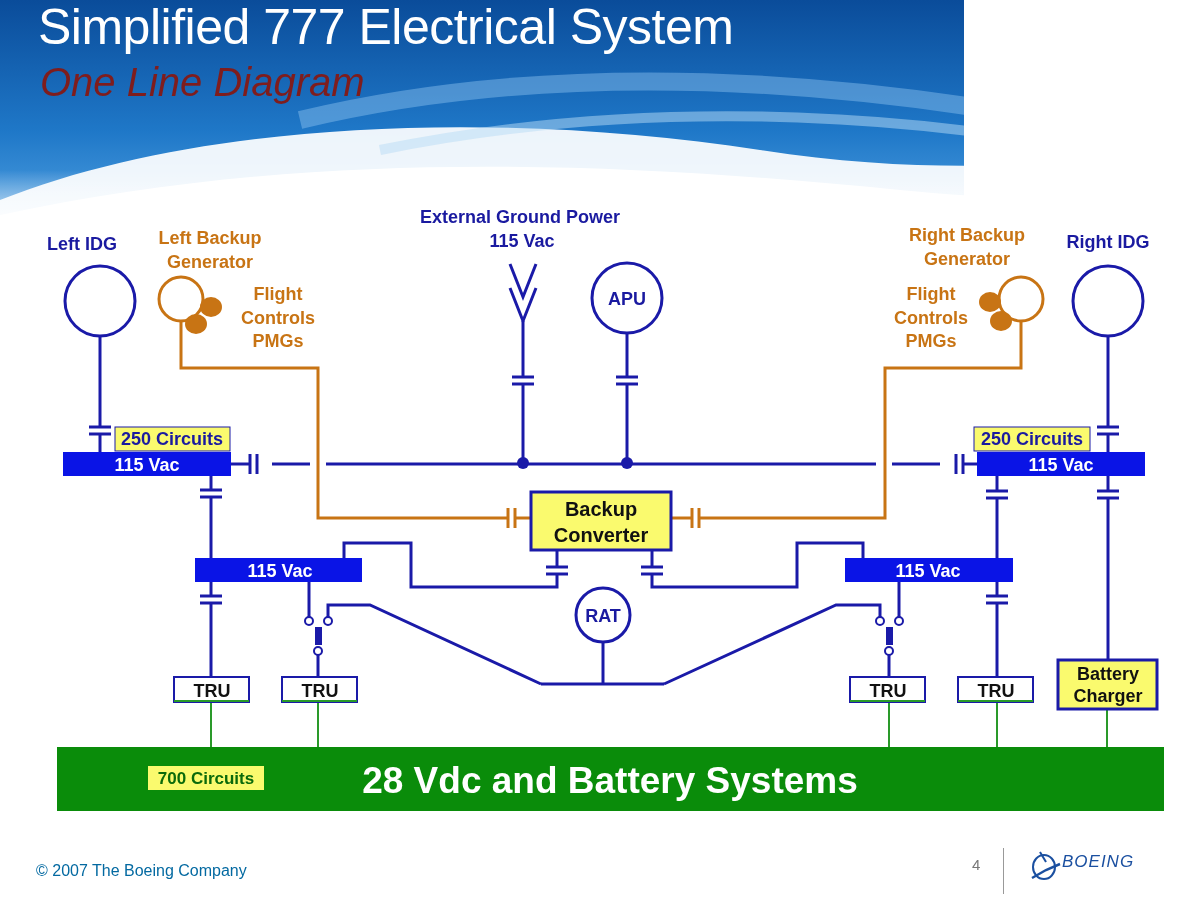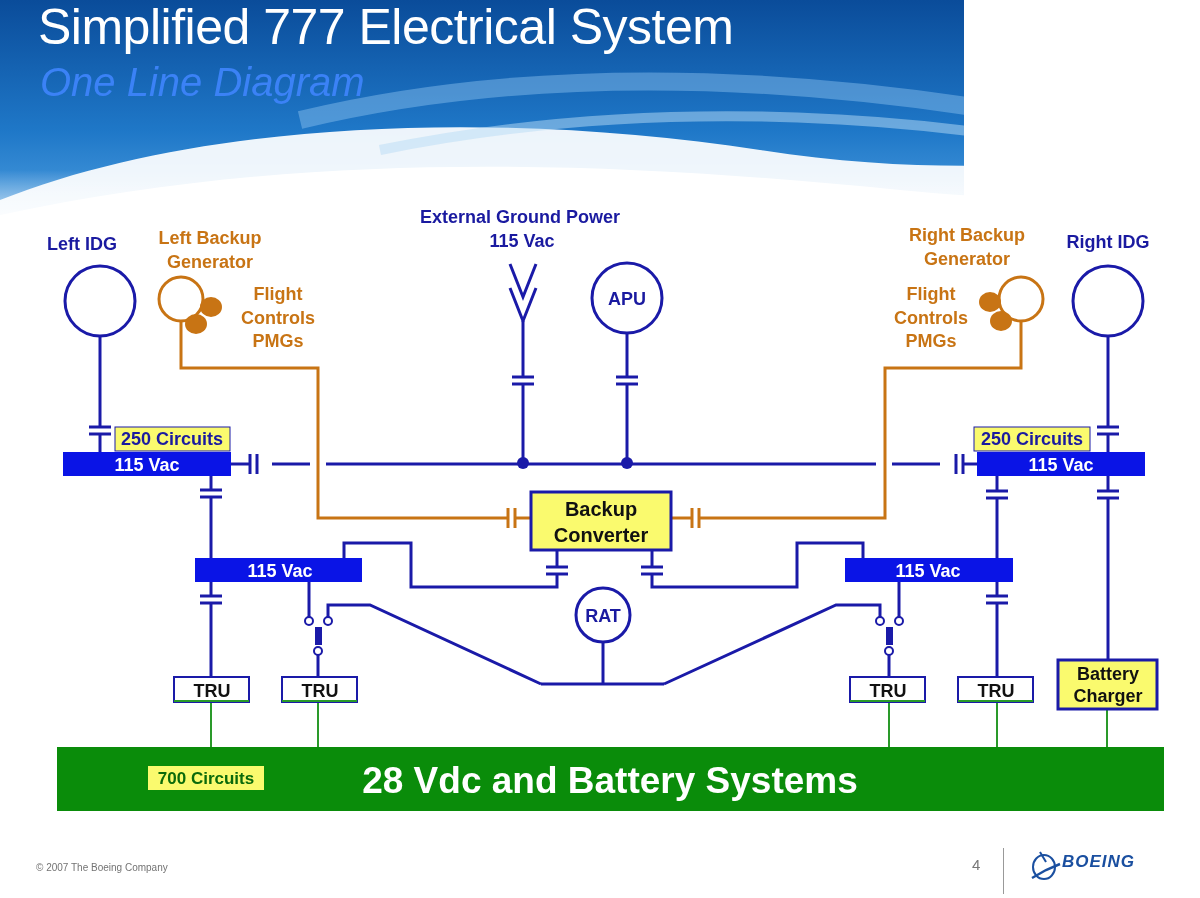--- a/index.html
+++ b/index.html
@@ -1,27 +1,27 @@
 <!DOCTYPE html>
 <html><head>
 <meta charset="utf-8">
 <style>
   html, body { margin:0; padding:0; }
   body { width:1200px; height:898px; position:relative; overflow:hidden; background:#ffffff; font-family:"Liberation Sans", sans-serif; }
   .header { position:absolute; left:0; top:0; width:964px; height:240px; overflow:hidden; }
   .header svg { position:absolute; left:0; top:0; }
   .title { position:absolute; left:38px; top:-2px; color:#ffffff; font-size:50px; font-weight:normal; letter-spacing:-0.5px; white-space:nowrap; }
-  .subtitle { position:absolute; left:40px; top:60px; color:#3b82f6; font-size:40px; font-style:italic; white-space:nowrap; }
+  .subtitle { position:absolute; left:40px; top:60px; color:#7f1d1d; font-size:40px; font-style:italic; white-space:nowrap; }
   #diagram { position:absolute; left:0; top:0; }
   .lbl { font-family:"Liberation Sans", sans-serif; font-weight:bold; }
-  .footer-copy { position:absolute; left:36px; top:862px; font-size:10px; color:#737373; white-space:nowrap; }
+  .footer-copy { position:absolute; left:36px; top:862px; font-size:16px; color:#0369a1; white-space:nowrap; }
   .page-num { position:absolute; left:972px; top:856px; font-size:15px; color:#777; }
   .footer-div { position:absolute; left:1003px; top:848px; width:1px; height:46px; background:#999; }
   .logo { position:absolute; left:1028px; top:848px; width:140px; height:34px; }
-  .logo-text { position:absolute; left:34px; top:4px; font-size:17px; font-weight:bold; font-style:italic; color:#1a4fa0; letter-spacing:1px; }
+  .logo-text { position:absolute; left:34px; top:4px; font-size:17px; font-weight:normal; font-style:italic; color:#1a4fa0; letter-spacing:1px; }
 </style>
 </head>
 <body>
 
 <div class="header">
   <svg width="1200" height="240">
     <defs>
       <linearGradient id="hg" x1="0" y1="0" x2="0" y2="1">
         <stop offset="0" stop-color="#0a4c9a"></stop>
         <stop offset="0.55" stop-color="#1f78c8"></stop>

